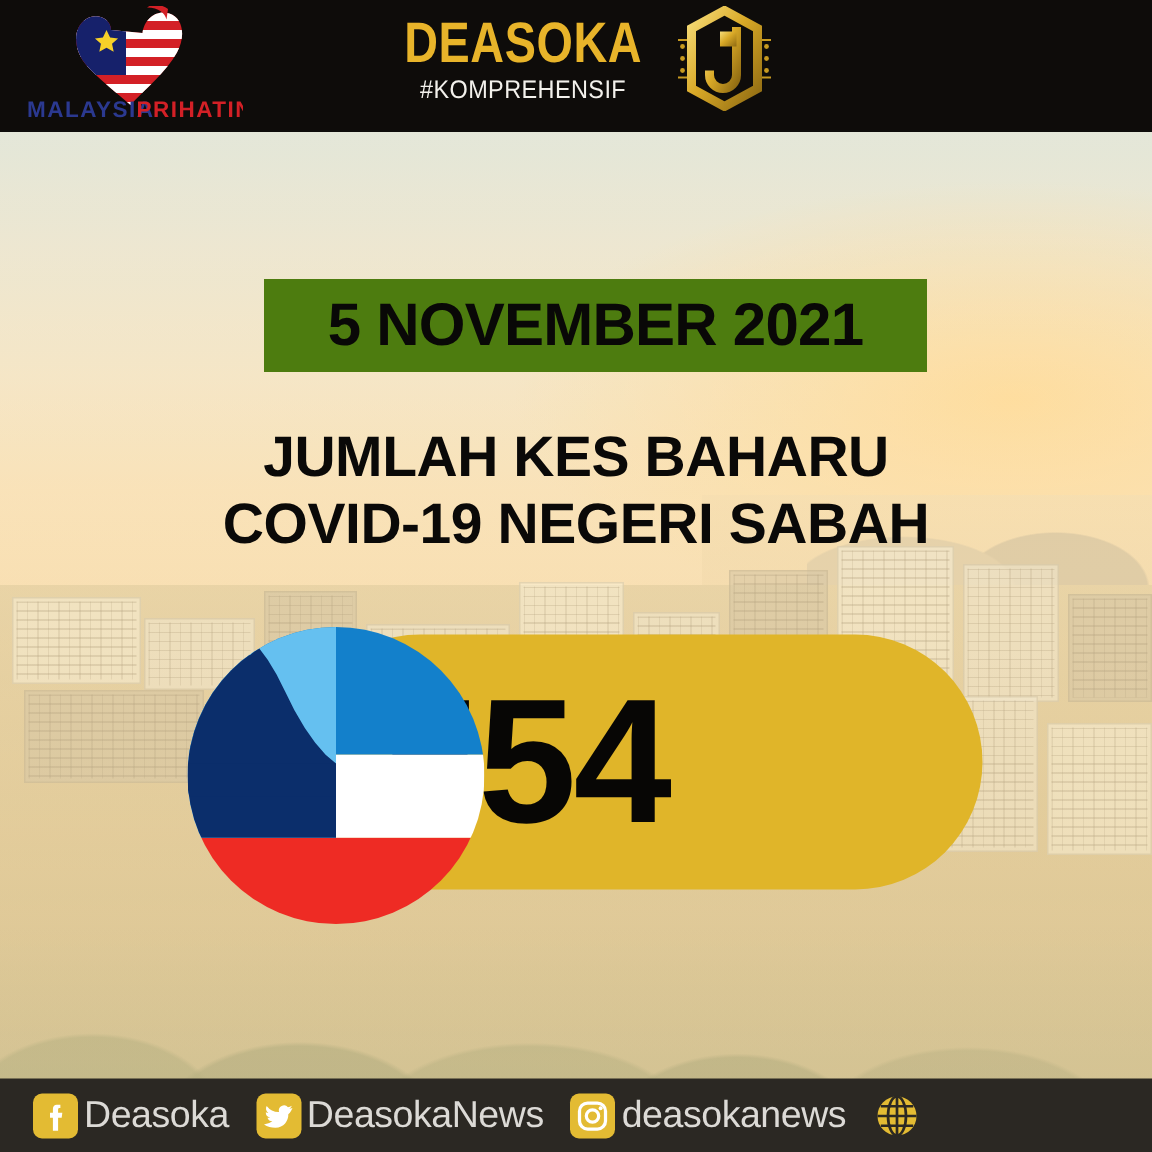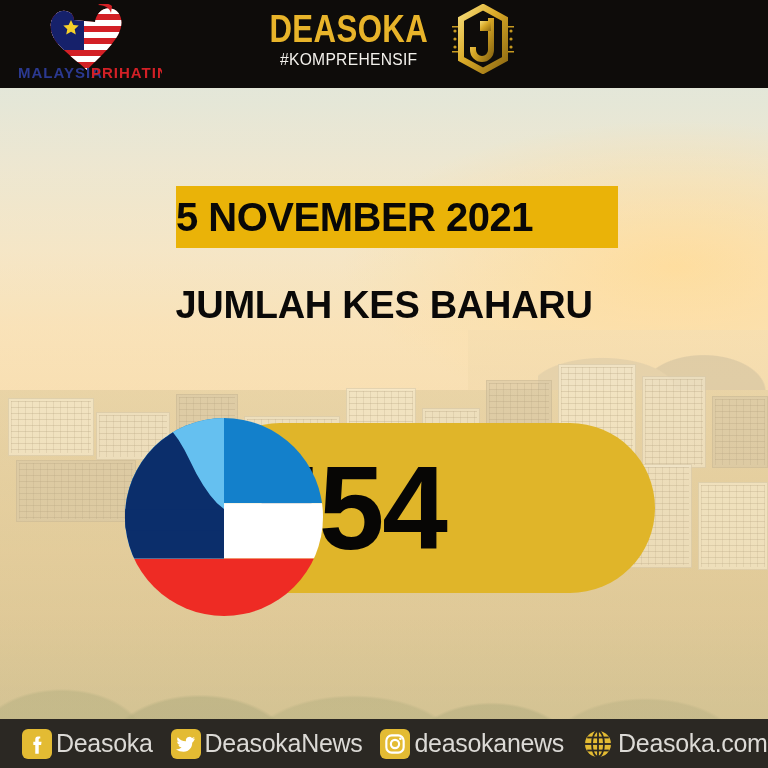--- a/index.html
+++ b/index.html
@@ -97,22 +97,22 @@
   }
   .brand-tag {
     font-size:17px; color:#f3f1ec; letter-spacing:.3px;
     transform:scaleX(.92); margin-top:1px;
   }
   .hexlogo { width:66px; height:70px; margin-left:-2px; }
 
   
   .date-banner {
     position:absolute; left:176px; top:186px; width:442px; height:62px;
-    background:#eab308; z-index:12;
-    display:flex; align-items:center; 
+    background:#4d7c0f; z-index:12;
+    display:flex; align-items:center; justify-content:center;
   }
   .date-text {
     font-size:40px; font-weight:bold; color:#090807;
     letter-spacing:-0.5px; white-space:nowrap;
   }
 
   
   .headline {
     position:absolute; left:0; right:0; top:283px; z-index:12;
     text-align:center;
@@ -243,20 +243,21 @@
       </div>
     </div>
   </div>
 
   <div class="date-banner">
     <span class="date-text">5 NOVEMBER 2021</span>
   </div>
 
   <div class="headline">
     <div>JUMLAH KES BAHARU</div>
+    <div>COVID-19 NEGERI SABAH</div>
   </div>
 
   <div class="stat-pill"></div>
   <div class="stat-value">554</div>
 
   <div class="flag-circle">
     <svg viewBox="0 0 200 200" width="198" height="198">
 
       <rect x="0" y="0" width="200" height="86" fill="#1380CB"></rect>
       <rect x="0" y="86" width="200" height="56" fill="#FFFFFF"></rect>
@@ -308,18 +309,17 @@
           <circle cx="16" cy="16" r="13" fill="#e3bb33"></circle>
           <g stroke="#2b2823" stroke-width="1.8" fill="none">
             <ellipse cx="16" cy="16" rx="6" ry="13"></ellipse>
             <line x1="16" y1="3" x2="16" y2="29"></line>
             <line x1="3" y1="16" x2="29" y2="16"></line>
             <path d="M5.2 9.5 h21.6"></path>
             <path d="M5.2 22.5 h21.6"></path>
           </g>
         </svg>
       </span>
-      <span class="social-label">Deasoka.com</span>
     </div>
 
   </div>
 
 </div>
 
 </body></html>

